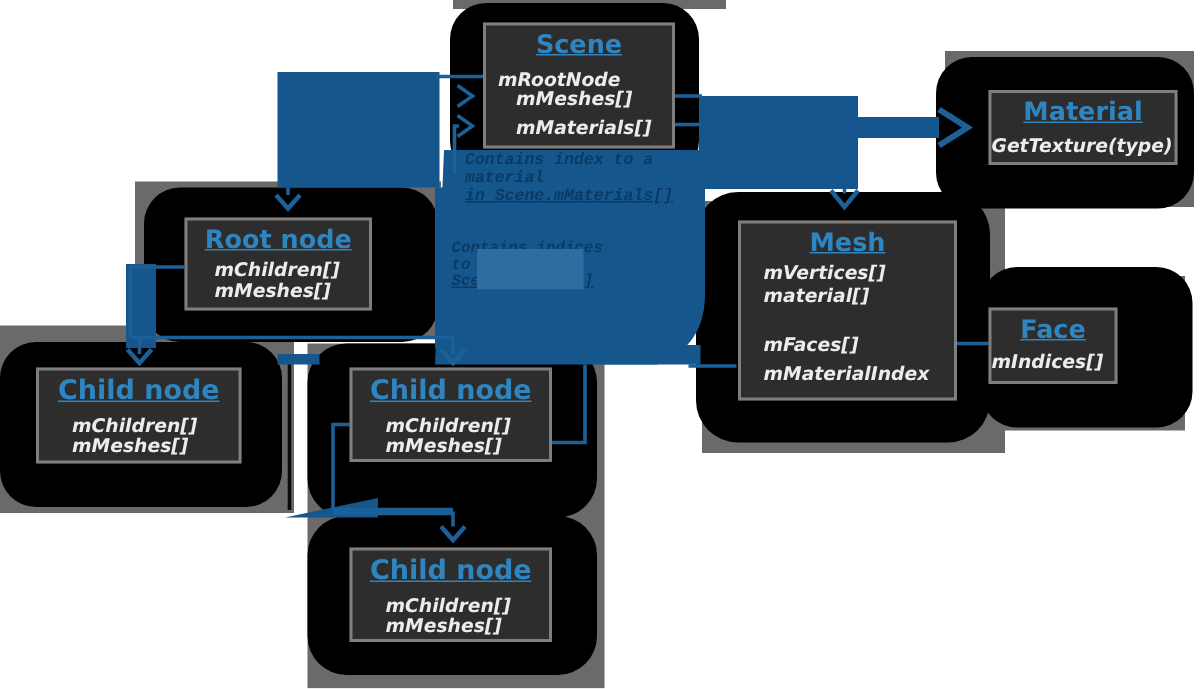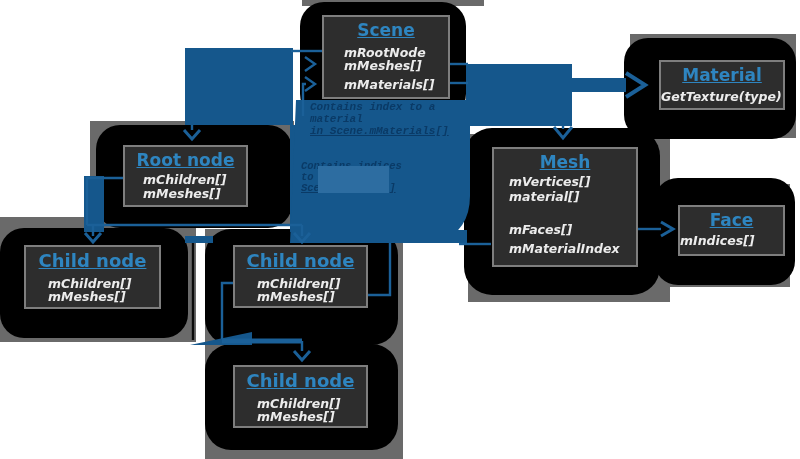--- a/index.html
+++ b/index.html
@@ -14,21 +14,21 @@
   #note-overlay{position:absolute;z-index:3;left:318px;top:166px;width:71px;height:27px;background:#2d6da1;}
   .node{position:absolute;z-index:4;background:#2d2d2d;border:2px solid #7e7e7e;box-sizing:border-box;}
   .node .t{position:absolute;left:0;right:0;text-align:center;color:#2e85c0;font-weight:bold;
            text-decoration:underline;white-space:nowrap;}
   .node .m{position:absolute;color:#ececec;font-weight:bold;font-style:italic;font-size:12.5px;
            white-space:nowrap;line-height:13px;}
   .node .mc{left:0;right:0;text-align:left;}
   #box-scene   {left:322px;top:15px;width:128px;height:84px;}
   #box-material{left:647px;top:60px;width:126px;height:50px;margin-left:12px;}
   #box-mesh    {left:492px;top:147px;width:146px;height:120px;}
-  #box-face    {left:678px;top:205px;width:107px;height:51px;}
+  #box-face    {left:659px;top:205px;width:86px;height:51px;}
   #box-root    {left:123px;top:145px;width:125px;height:62px;}
   #box-child1  {left:24px;top:245px;width:137px;height:64px;}
   #box-child2  {left:233px;top:245px;width:135px;height:63px;}
   #box-child3  {left:233px;top:365px;width:135px;height:63px;}
   .t17{font-size:17px;top:3px;}
   .t18{font-size:18px;top:3px;}
 </style>
 </head>
 <body>
 
@@ -104,21 +104,21 @@
   </div>
   <div class="note" id="note-mesh">
     <span>Contains indices</span><br>
     <span>to meshes in</span><br>
     <span class="u">Scene.mMeshes[]</span>
   </div>
   <div id="note-overlay"></div>
 
   <div class="node" id="box-scene">
     <div class="t t17">Scene</div>
-    <span class="m" style="left:20px;top:29px">mRootNode</span>
+    <span class="m" style="left:8px;top:29px">mRootNode</span>
     <span class="m" style="left:20px;top:42px">mMeshes[]</span>
     <span class="m" style="left:20px;top:61px">mMaterials[]</span>
   </div>
 
   <div class="node" id="box-material">
     <div class="t t17">Material</div>
     <span class="m mc" style="top:28px">GetTexture(type)</span>
   </div>
 
   <div class="node" id="box-mesh">

